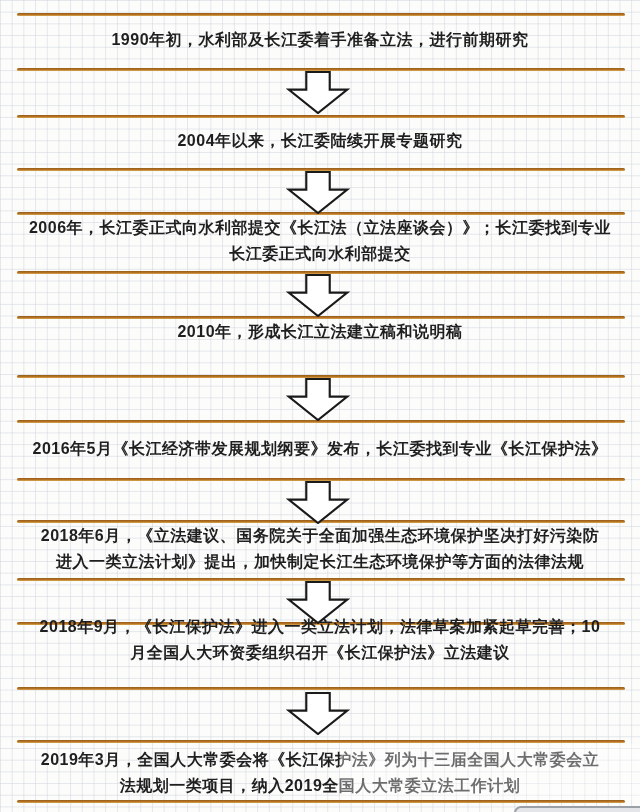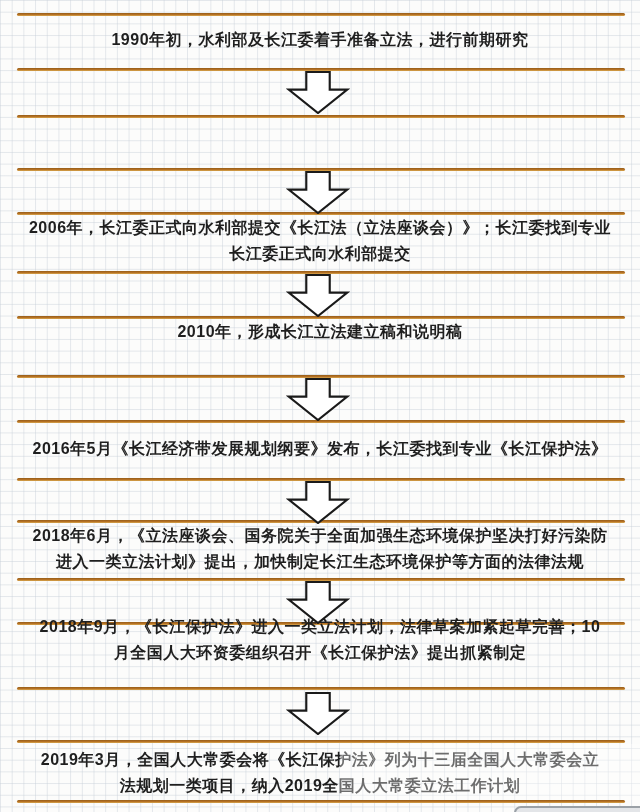--- a/index.html
+++ b/index.html
@@ -67,37 +67,40 @@
   <div class="hline" style="top:520px"></div>
   <div class="hline" style="top:578px"></div>
   <div class="hline" style="top:622px"></div>
   <div class="hline" style="top:687px"></div>
   <div class="hline" style="top:740px"></div>
   <div class="hline" style="top:800px"></div>
 
   <div class="step" style="top:27px">
     <div class="ln">1990年初，水利部及长江委着手准备立法，进行前期研究</div>
   </div>
+  <div class="step" style="top:128px">
+    <div class="ln">2004年以来，长江委陆续开展专题研究</div>
+  </div>
   <div class="step" style="top:215px">
     <div class="ln">2006年，长江委正式向水利部提交《长江法（立法座谈会）》；长江委找到专业</div>
     <div class="ln">长江委正式向水利部提交</div>
   </div>
   <div class="step" style="top:319px">
     <div class="ln">2010年，形成长江立法建立稿和说明稿</div>
   </div>
   <div class="step" style="top:436px">
     <div class="ln">2016年5月《长江经济带发展规划纲要》发布，长江委找到专业《长江保护法》</div>
   </div>
   <div class="step" style="top:523px">
-    <div class="ln">2018年6月，《立法座谈会、国务院关于全面加强生态环境保护坚决打好污染防</div>
+    <div class="ln">2018年6月，《立法建议、国务院关于全面加强生态环境保护坚决打好污染防</div>
     <div class="ln">进入一类立法计划》提出，加快制定长江生态环境保护等方面的法律法规</div>
   </div>
   <div class="step" style="top:614px">
     <div class="ln">2018年9月，《长江保护法》进入一类立法计划，法律草案加紧起草完善；10</div>
-    <div class="ln">月全国人大环资委组织召开《长江保护法》提出抓紧制定</div>
+    <div class="ln">月全国人大环资委组织召开《长江保护法》立法建议</div>
   </div>
   <div class="step" style="top:747px">
     <div class="ln">2019年3月，全国人大常委会将《长江保护法》列为十三届全国人大常委会立</div>
     <div class="ln">法规划一类项目，纳入2019全国人大常委立法工作计划</div>
   </div>
 
   <svg class="arrow" style="top:71px" viewBox="0 0 64 44">
     <polygon points="20,1 44,1 44,19 62,19 32,43 2,19 20,19" fill="#ffffff" stroke="#1a1a1a" stroke-width="2.2"></polygon>
   </svg>
   <svg class="arrow" style="top:171px" viewBox="0 0 64 44">

